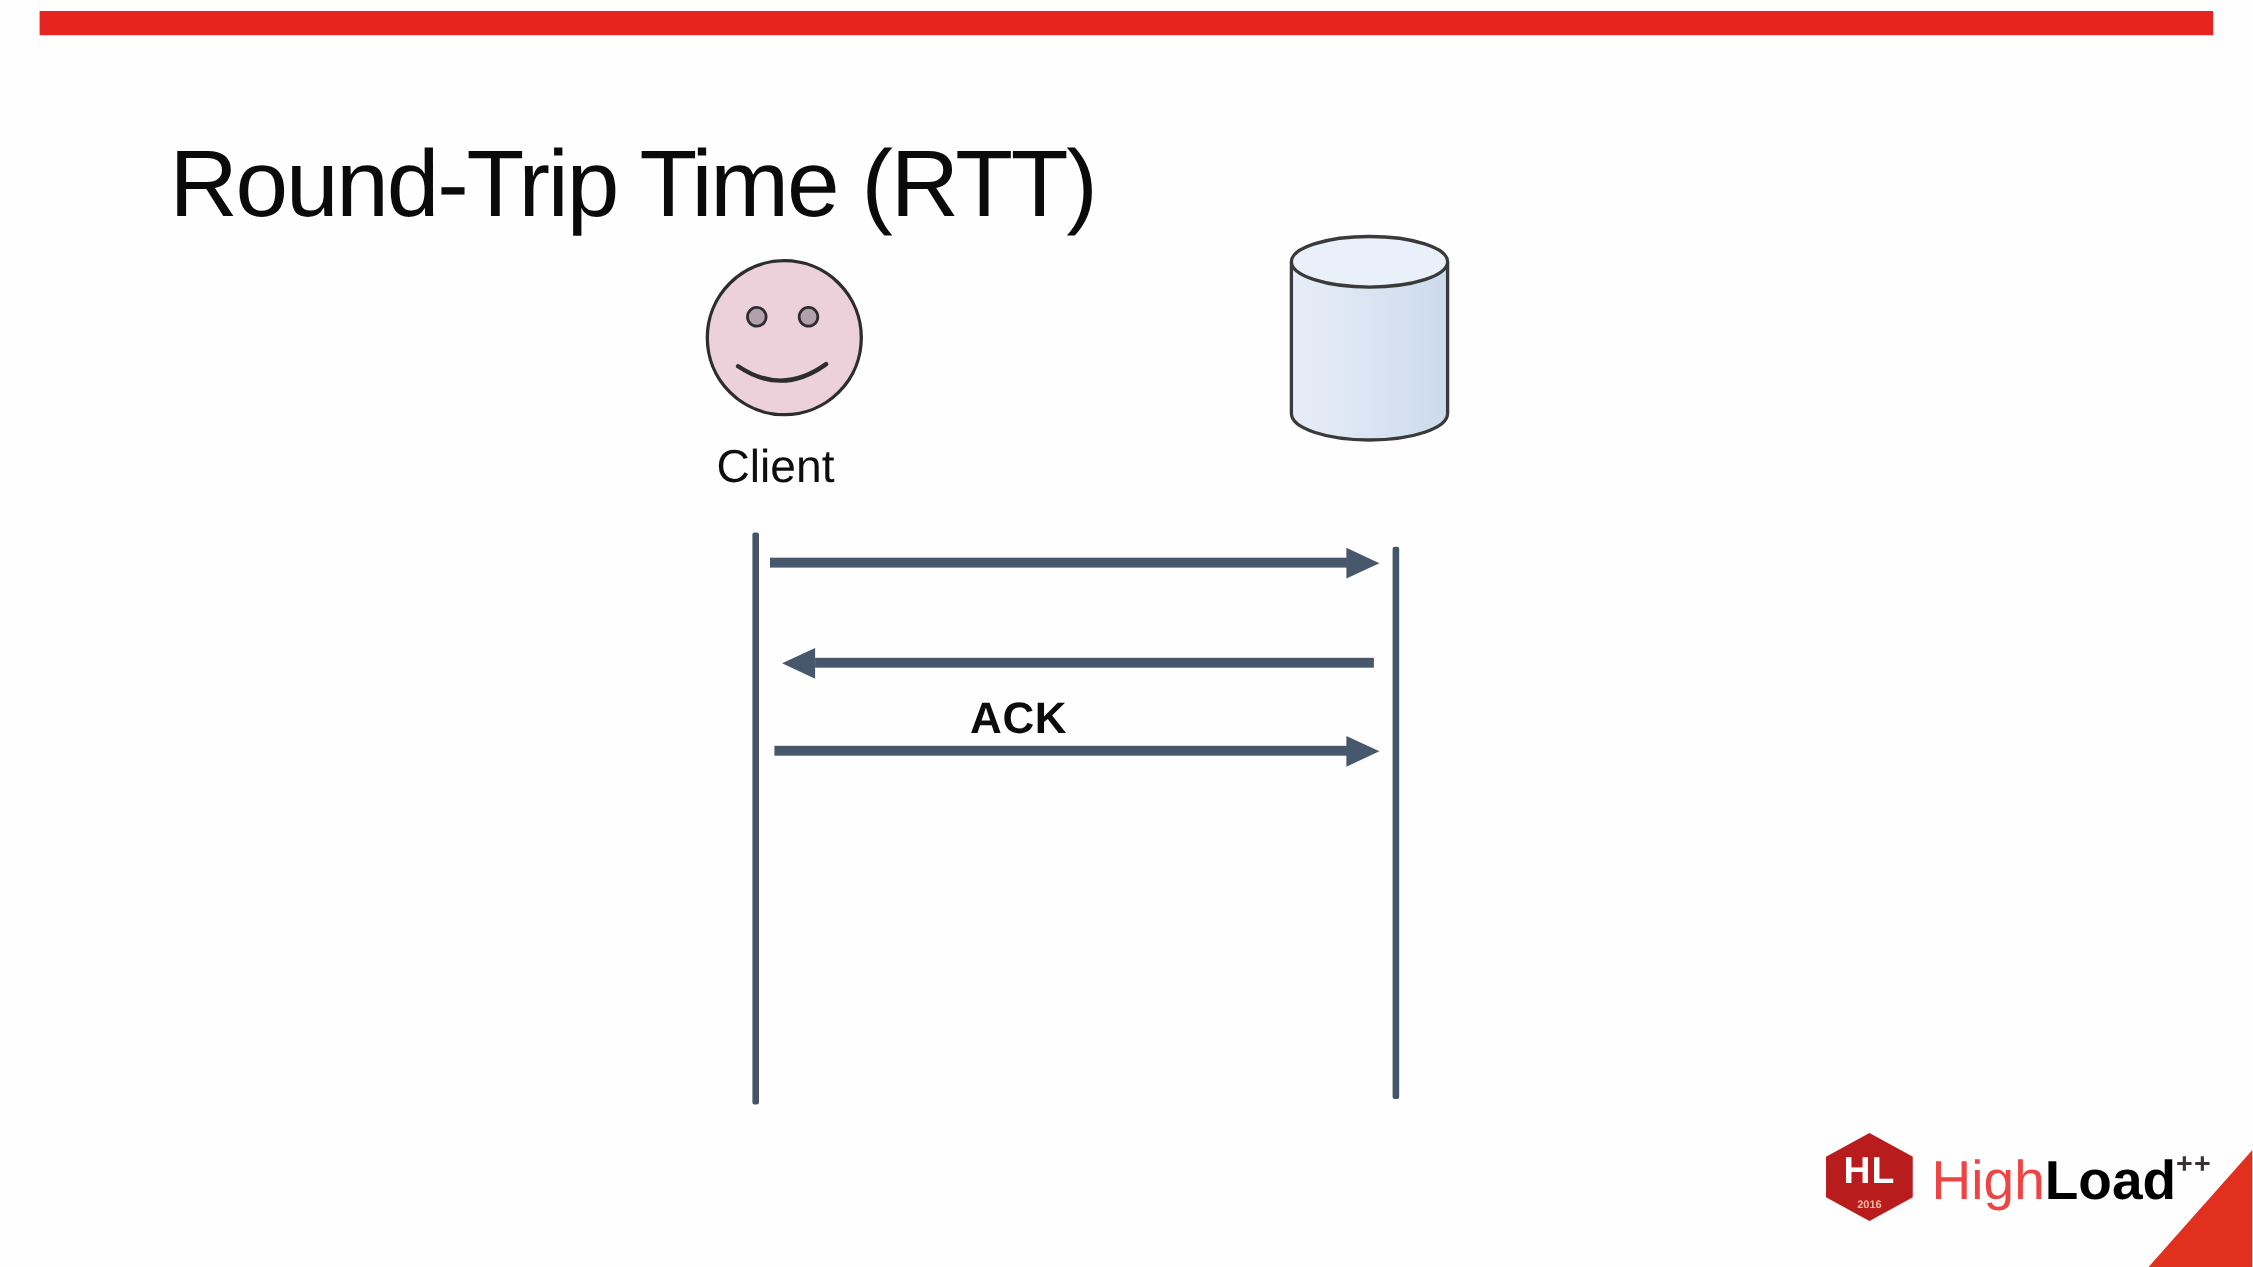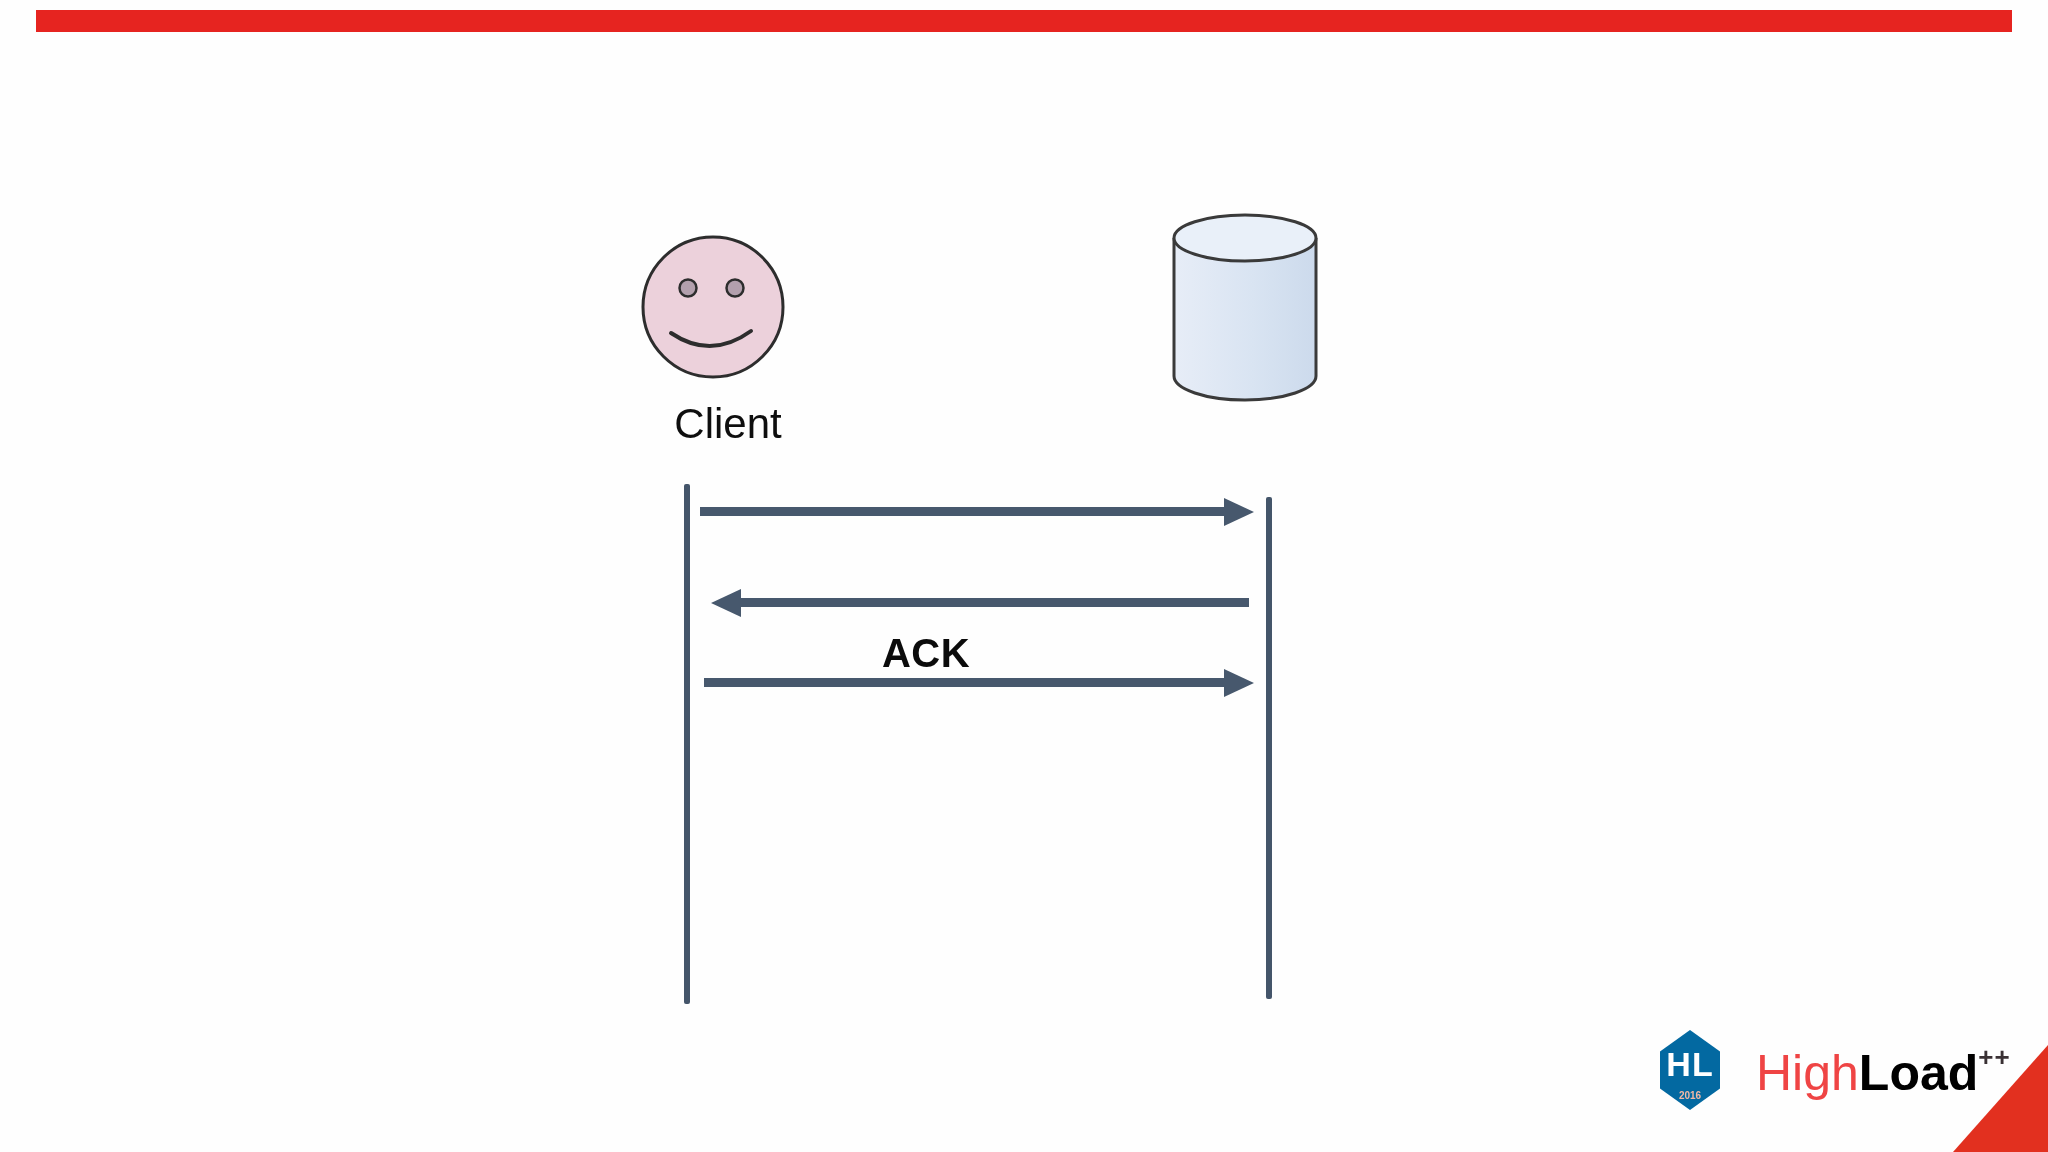--- a/index.html
+++ b/index.html
@@ -7,21 +7,21 @@
     position:relative;width:2048px;height:1152px;overflow:hidden;
     background:#fefefe;font-family:"Liberation Sans", sans-serif;
   }
   
   .accent-bar{position:absolute;left:36px;top:10px;width:1976px;height:22px;background:#e62420;}
   
   .title{position:absolute;left:154px;top:118px;font-size:86px;letter-spacing:-2px;
          color:#0a0a0a;font-weight:400;white-space:nowrap;}
   
   .actor-label{position:absolute;width:200px;text-align:center;font-size:42px;color:#0e0e0e;}
-  .client-label{left:628px;top:400px;text-align:center;}
+  .client-label{left:605px;top:400px;text-align:center;}
   .server-label{left:1141px;top:419px;}
   .client-figure{position:absolute;left:638px;top:232px;width:150px;height:150px;}
   .server-figure{position:absolute;left:1170px;top:212px;width:150px;height:192px;}
   
   .lifeline{position:absolute;width:6px;background:#44556a;border-radius:2px;}
   .lifeline-client{left:684px;top:484px;height:520px;}
   .lifeline-server{left:1266px;top:497px;height:502px;}
   
   .msg-label{position:absolute;left:676px;width:500px;text-align:center;
              font-size:40px;font-weight:700;color:#0b0b0b;letter-spacing:0.5px;}
@@ -32,39 +32,40 @@
   .shaft-syn{left:700px;top:507px;width:526px;}
   .shaft-synack{left:741px;top:598px;width:508px;}
   .shaft-ack{left:704px;top:678px;width:522px;}
   .head{position:absolute;width:0;height:0;border-top:14px solid transparent;border-bottom:14px solid transparent;}
   .head-right{border-left:30px solid #47586d;}
   .head-left{border-right:30px solid #47586d;}
   .head-syn{left:1224px;top:498px;}
   .head-synack{left:711px;top:589px;}
   .head-ack{left:1224px;top:669px;}
   
-  .hexagon{position:absolute;left:1660px;top:1030px;width:60px;height:80px;background:#0369a1;
+  .hexagon{position:absolute;left:1660px;top:1030px;width:79px;height:80px;background:#b91c1c;
            clip-path:polygon(50% 0,100% 27%,100% 73%,50% 100%,0 73%,0 27%);
            text-align:center;color:#ffffff;}
   .hex-hl{display:block;margin-top:17px;font-size:34px;font-weight:700;line-height:1;letter-spacing:1px;}
   .hex-year{display:block;margin-top:10px;font-size:10px;font-weight:700;color:#f2b9a6;line-height:1;}
   .wordmark{position:absolute;left:1756px;top:1044px;font-size:50px;white-space:nowrap;}
   .brand-high{color:#ef4444;font-weight:400;}
   .brand-load{color:#000000;font-weight:700;}
   .brand-plus{position:relative;top:-24px;font-size:26px;font-weight:700;color:#3a3134;letter-spacing:1px;}
   .corner-triangle{position:absolute;left:1953px;top:1045px;width:95px;height:107px;background:#e2301f;
                    clip-path:polygon(100% 0,100% 100%,0 100%);}
 </style>
 </head>
 <body>
 
 <div id="stage">
 
   <div class="accent-bar"></div>
 
+  <div class="title">Round-Trip Time (RTT)</div>
 
   <svg class="client-figure" viewBox="0 0 150 150">
     <circle cx="75" cy="75" r="70" fill="#ecd1db" stroke="#2d2d2d" stroke-width="3"></circle>
     <circle cx="50" cy="56" r="8.5" fill="#b3a0ad" stroke="#2d2d2d" stroke-width="2.5"></circle>
     <circle cx="97" cy="56" r="8.5" fill="#b3a0ad" stroke="#2d2d2d" stroke-width="2.5"></circle>
     <path d="M33 101 Q73 128 113 99" fill="none" stroke="#2d2d2d" stroke-width="4" stroke-linecap="round"></path>
   </svg>
   <div class="actor-label client-label">Client</div>
 
   <svg class="server-figure" viewBox="0 0 150 192">

